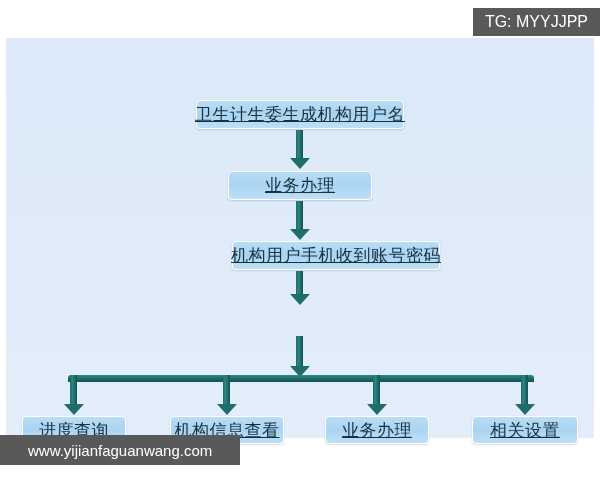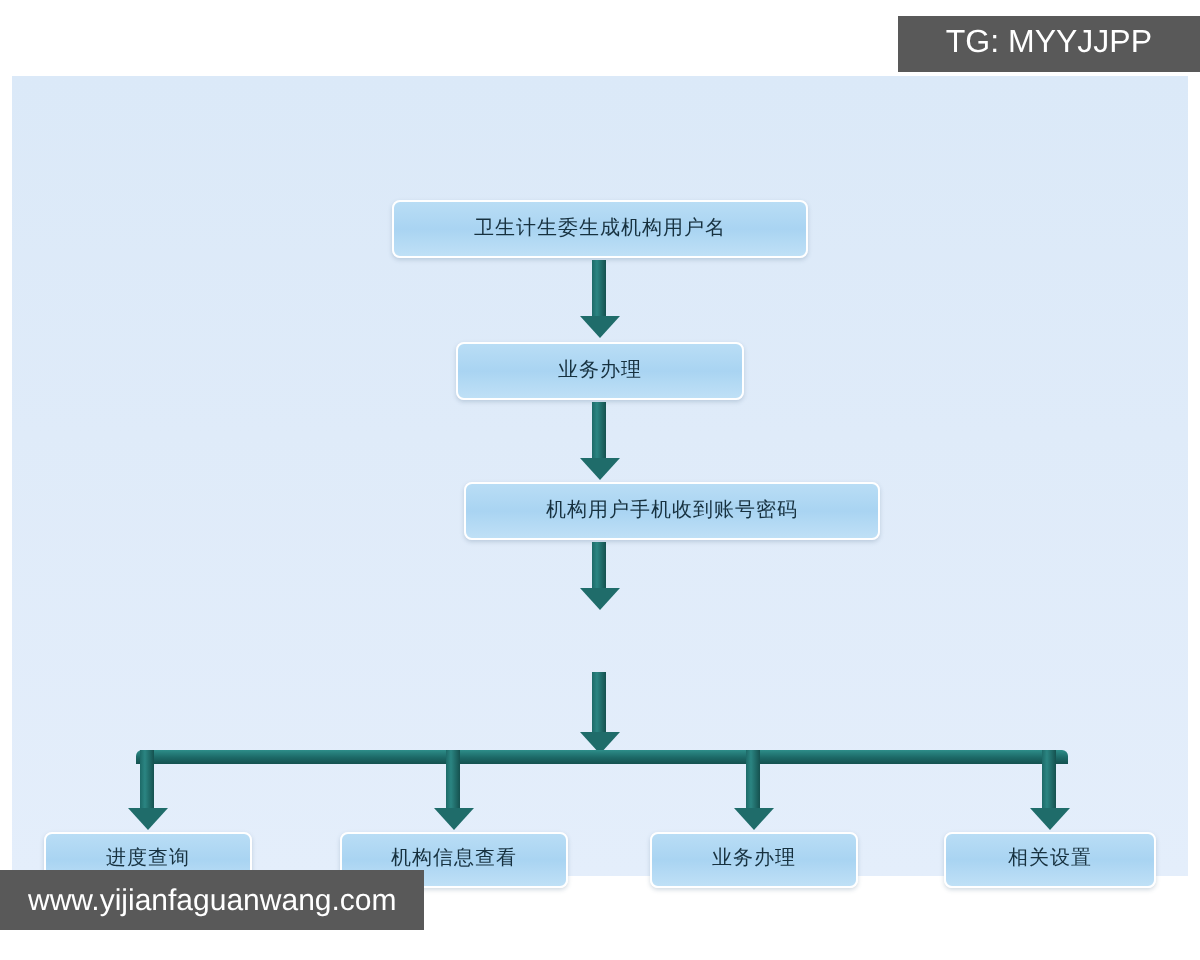--- a/index.html
+++ b/index.html
@@ -38,27 +38,28 @@
 
   
   .node {
     position: absolute;
     box-sizing: border-box;
     border: 1px solid #ffffff;
     border-radius: 4px;
     background: linear-gradient(180deg, #b9ddf5 0%, #a9d4f2 50%, #bfe0f6 100%);
     box-shadow: 0 1px 2px rgba(80,110,140,0.25);
     color: #17313f;
-    font-size: 10px;
+    font-size: 17px;
     line-height: 1;
     display: flex;
     align-items: center;
     justify-content: center;
     letter-spacing: 0.5px;
     white-space: nowrap;
+    text-decoration: underline;
   }
 
   #node-generate   { left: 196px; top: 62px;  width: 208px; height: 29px; }
   #node-verify     { left: 228px; top: 133px; width: 144px; height: 29px; }
   #node-receive    { left: 196px; top: 203px; width: 208px; height: 29px; margin-left: 36px; }
   #node-login      { left: 222px; top: 268px; width: 156px; height: 29px; }
 
   #node-business   { left: 22px;  top: 378px; width: 104px; height: 28px; }
   #node-info       { left: 170px; top: 378px; width: 114px; height: 28px; }
   #node-progress   { left: 325px; top: 378px; width: 104px; height: 28px; }
@@ -148,28 +149,28 @@
     color: #ffffff;
     display: flex;
     align-items: center;
     font-family: "Liberation Sans", sans-serif;
     white-space: nowrap;
   }
   #tg-watermark {
     right: 0;
     top: 8px;
     height: 28px;
-    padding: 0 24px;
+    padding: 0 12px;
     font-size: 16px;
   }
   #site-watermark {
     left: 0;
     bottom: 15px;
     height: 30px;
-    padding: 0 14px;
+    padding: 0 28px;
     font-size: 15px;
   }
 </style>
 </head>
 <body>
 
 <div id="flow-canvas">
 
   <div class="gutter left"></div>
   <div class="gutter right"></div>

